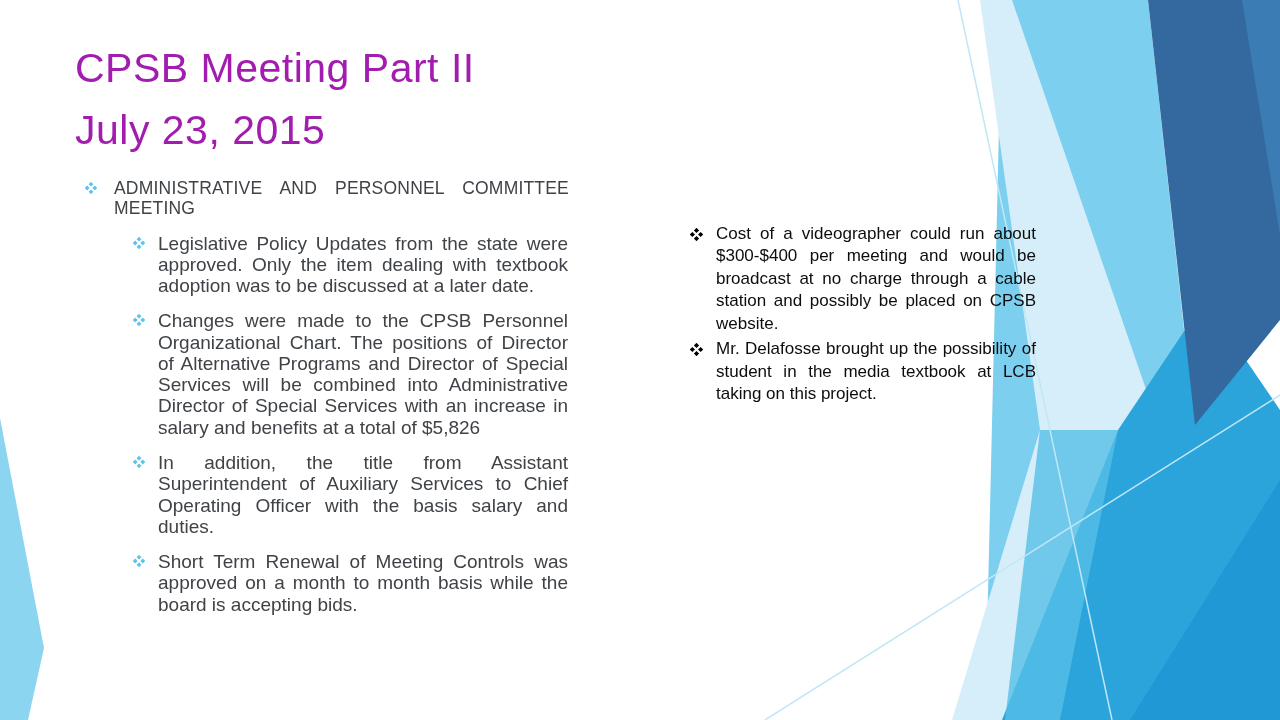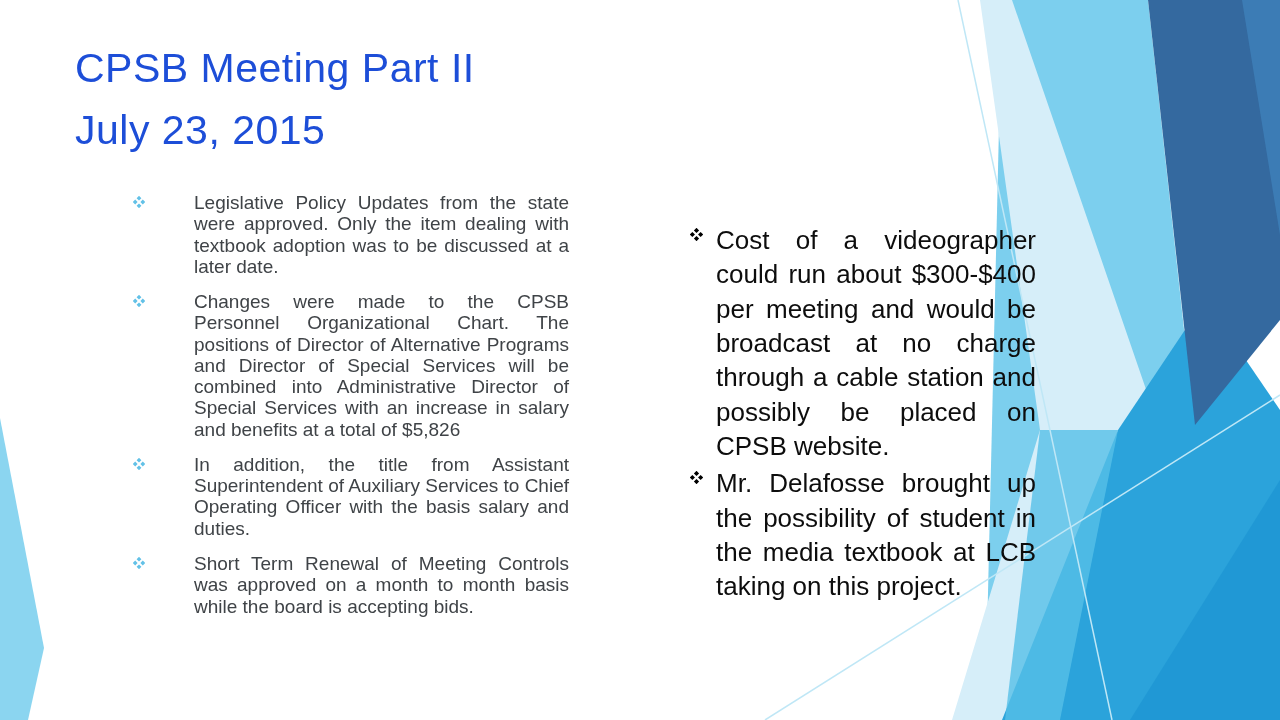--- a/index.html
+++ b/index.html
@@ -6,55 +6,55 @@
   .slide {
     position:relative; width:1280px; height:720px; margin:0 auto;
     background:#ffffff; overflow:hidden;
     font-family:"Liberation Sans", sans-serif;
   }
   .bg { position:absolute; inset:0; width:100%; height:100%; }
 
   .title {
     position:absolute; left:75px; top:38px; width:620px;
     font-size:41px; line-height:1.5; font-weight:400;
-    color:#1d4ed8; letter-spacing:0.5px; z-index:2;
+    color:#a21caf; letter-spacing:0.5px; z-index:2;
   }
 
   .col { position:absolute; z-index:2; }
   .left-col  { left:75px;  top:178px; width:494px; }
   .right-col { left:644px; top:180px; width:394px; }
 
   .bullet-row { display:flex; align-items:flex-start; }
   .marker { flex:0 0 auto; margin-top:4px; }
   .marker svg { display:block; }
 
   
   .left-col .lvl1 .marker { width:12px; margin-right:17px; margin-left:10px; }
   .left-col .lvl1 .txt {
     font-size:17.5px; line-height:1.16; color:#3F4347;
     text-align:justify; letter-spacing:0.2px;
   }
-  .left-col .lvl2 { margin-top:14px;gap:36px; }
+  .left-col .lvl2 { margin-top:14px; }
   .left-col .lvl2 .marker { width:12px; margin-left:58px; margin-right:13px; }
   .left-col .lvl2 .txt {
     font-size:19px; line-height:1.12; color:#3F4347; text-align:justify;
     width:410px;
   }
 
   
   .right-col .lvl1 .marker { width:14px; margin-right:14px; margin-top:5px; }
   .right-col .lvl1 .txt {
     font-size:20px; line-height:1.27; color:#0d0d0d; text-align:justify;
     width:364px;
   }
   .right-col .sublist { margin-top:43px; }
   .right-col .lvl2 { margin-top:3px; }
   .right-col .lvl2 .marker { width:13px; margin-left:46px; margin-right:13px; margin-top:5px; }
   .right-col .lvl2 .txt {
-    font-size:26px; line-height:1.32; color:#0d0d0d; text-align:justify;
+    font-size:17px; line-height:1.32; color:#0d0d0d; text-align:justify;
     width:320px;
   }
 </style>
 </head>
 <body>
 
 <div class="slide">
 
   <svg class="bg" viewBox="0 0 1280 720" preserveAspectRatio="none">
     <polygon points="1002,0 1148,0 1195,430 1035,720 985,720" fill="#7CCFEE"></polygon>
@@ -68,20 +68,28 @@
     <line x1="1280" y1="395" x2="765" y2="720" stroke="#BFE7F6" stroke-width="1.5"></line>
     <polygon points="0,418 44,648 28,720 0,720" fill="#8BD5F0"></polygon>
   </svg>
 
   <div class="title">
     <div>CPSB Meeting Part II</div>
     <div>July 23, 2015</div>
   </div>
 
   <div class="col left-col">
+    <div class="bullet-row lvl1">
+      <span class="marker">
+        <svg width="12" height="12" viewBox="0 0 12 12">
+            <path fill="#62C1E7" d="M6 -0.2 L8.4 2.2 L6 4.6 L3.6 2.2 Z M2.2 3.6 L4.6 6 L2.2 8.4 L-0.2 6 Z M9.8 3.6 L12.2 6 L9.8 8.4 L7.4 6 Z M6 7.4 L8.4 9.8 L6 12.2 L3.6 9.8 Z"></path>
+          </svg>
+      </span>
+      <span class="txt">ADMINISTRATIVE AND PERSONNEL COMMITTEE MEETING</span>
+    </div>
 
     <div class="bullet-row lvl2">
       <span class="marker">
         <svg width="12" height="12" viewBox="0 0 12 12">
             <path fill="#62C1E7" d="M6 -0.2 L8.4 2.2 L6 4.6 L3.6 2.2 Z M2.2 3.6 L4.6 6 L2.2 8.4 L-0.2 6 Z M9.8 3.6 L12.2 6 L9.8 8.4 L7.4 6 Z M6 7.4 L8.4 9.8 L6 12.2 L3.6 9.8 Z"></path>
           </svg>
       </span>
       <span class="txt">Legislative Policy Updates from the state were approved. Only the item dealing with textbook adoption was to be discussed at a later date.</span>
     </div>
 

